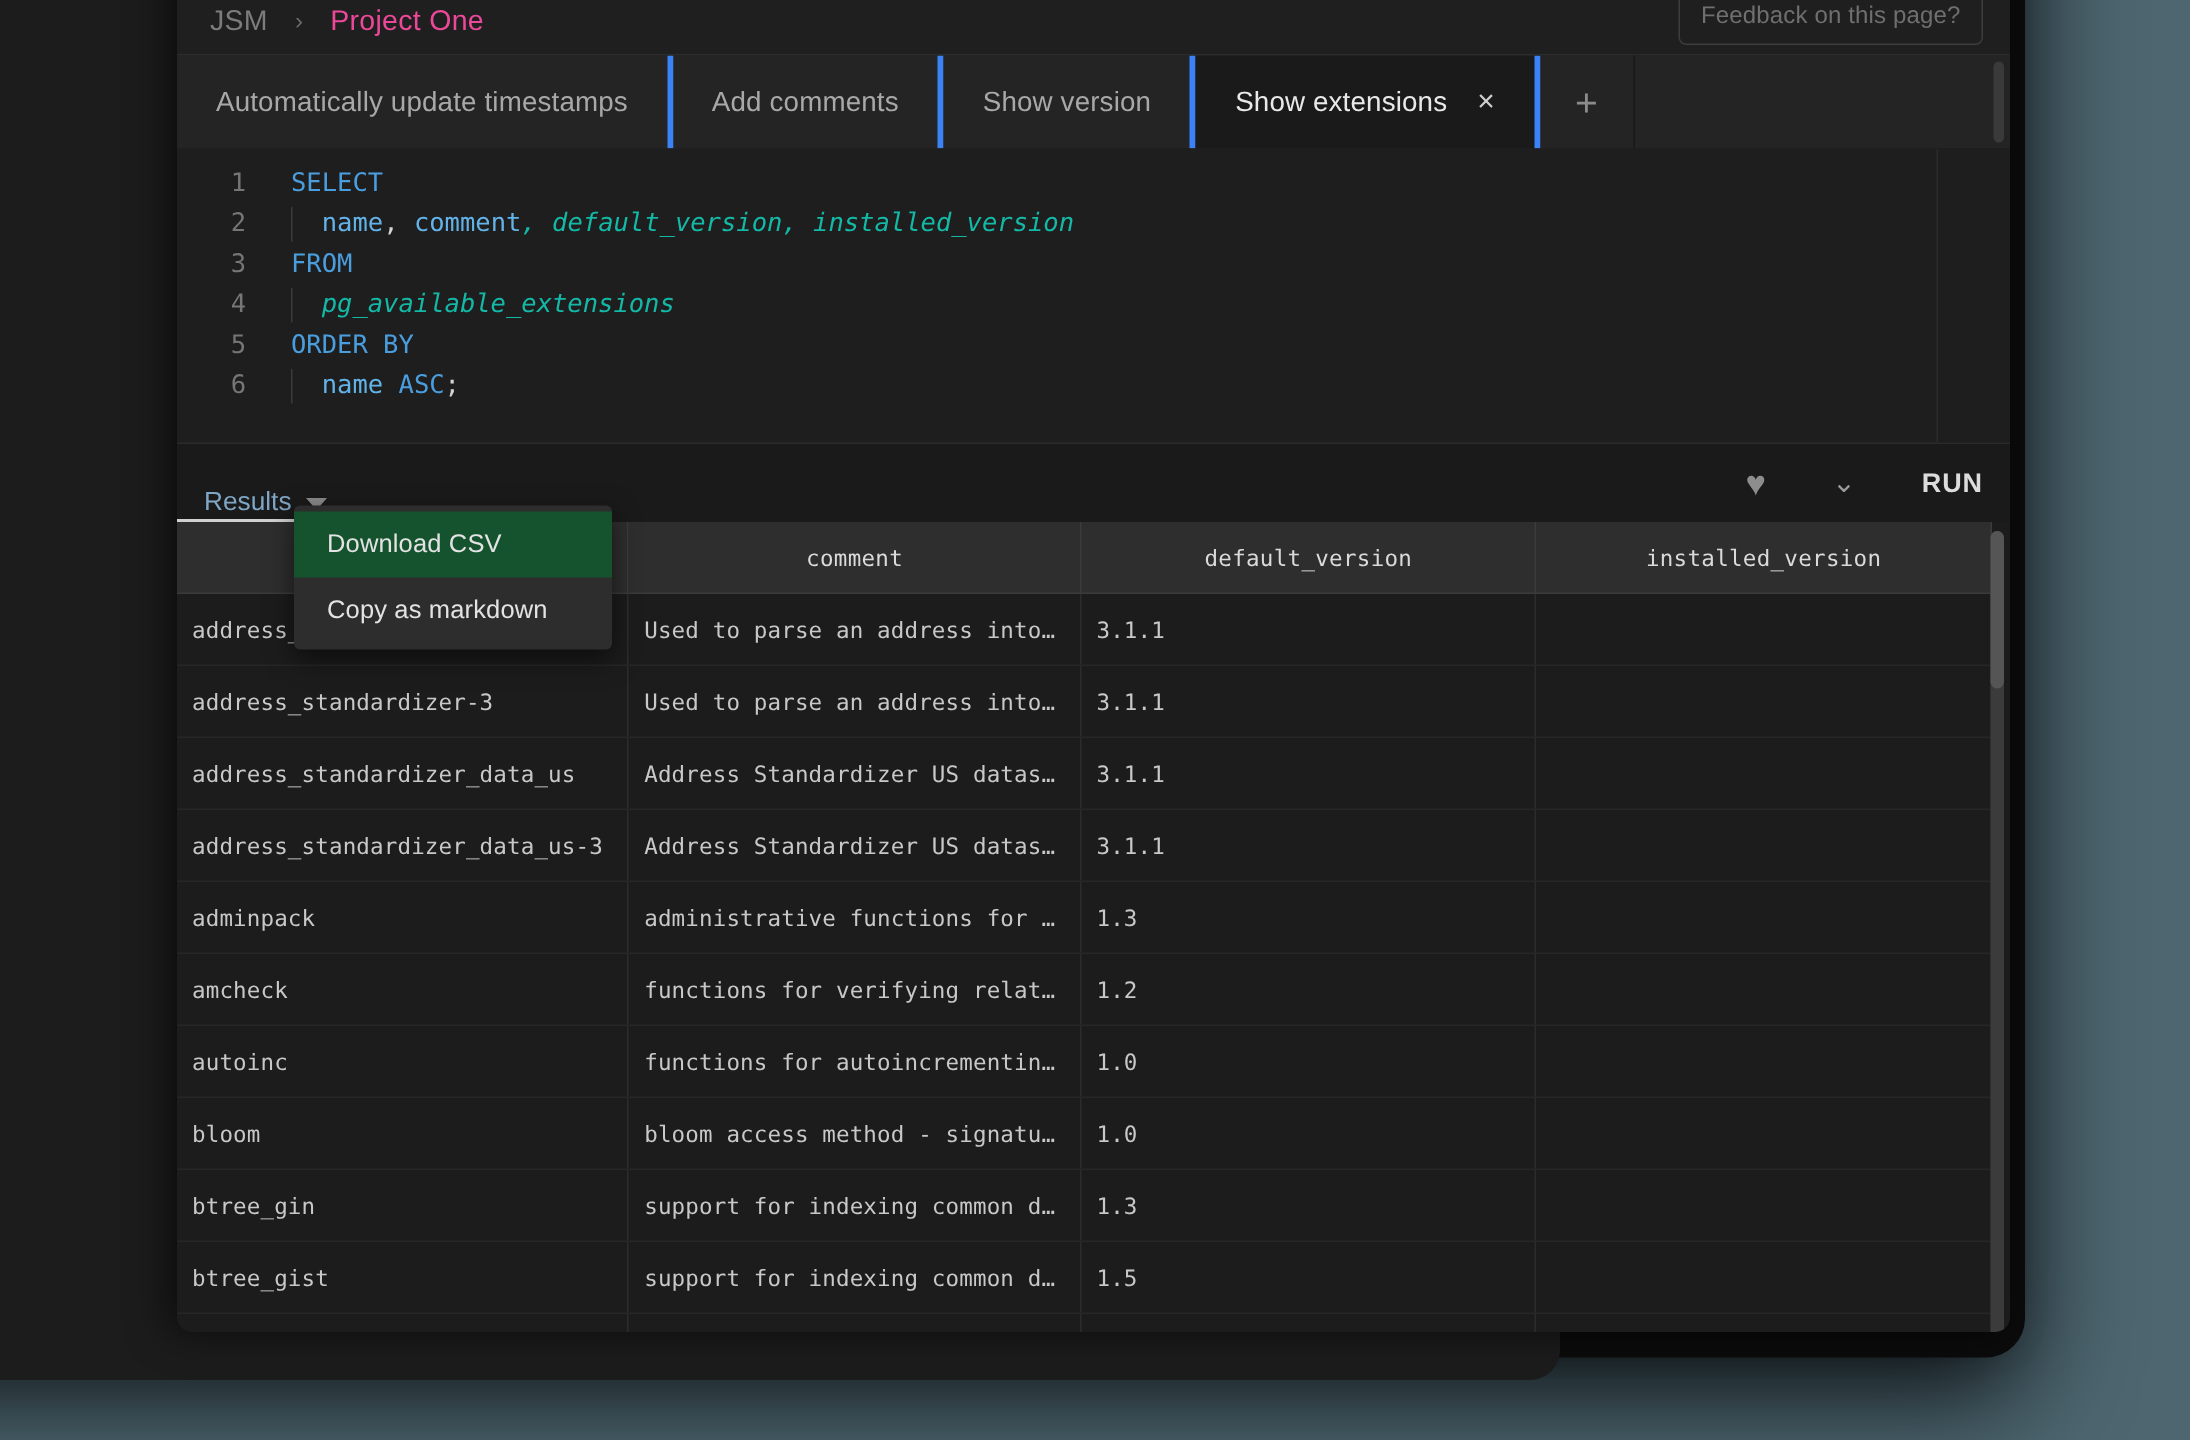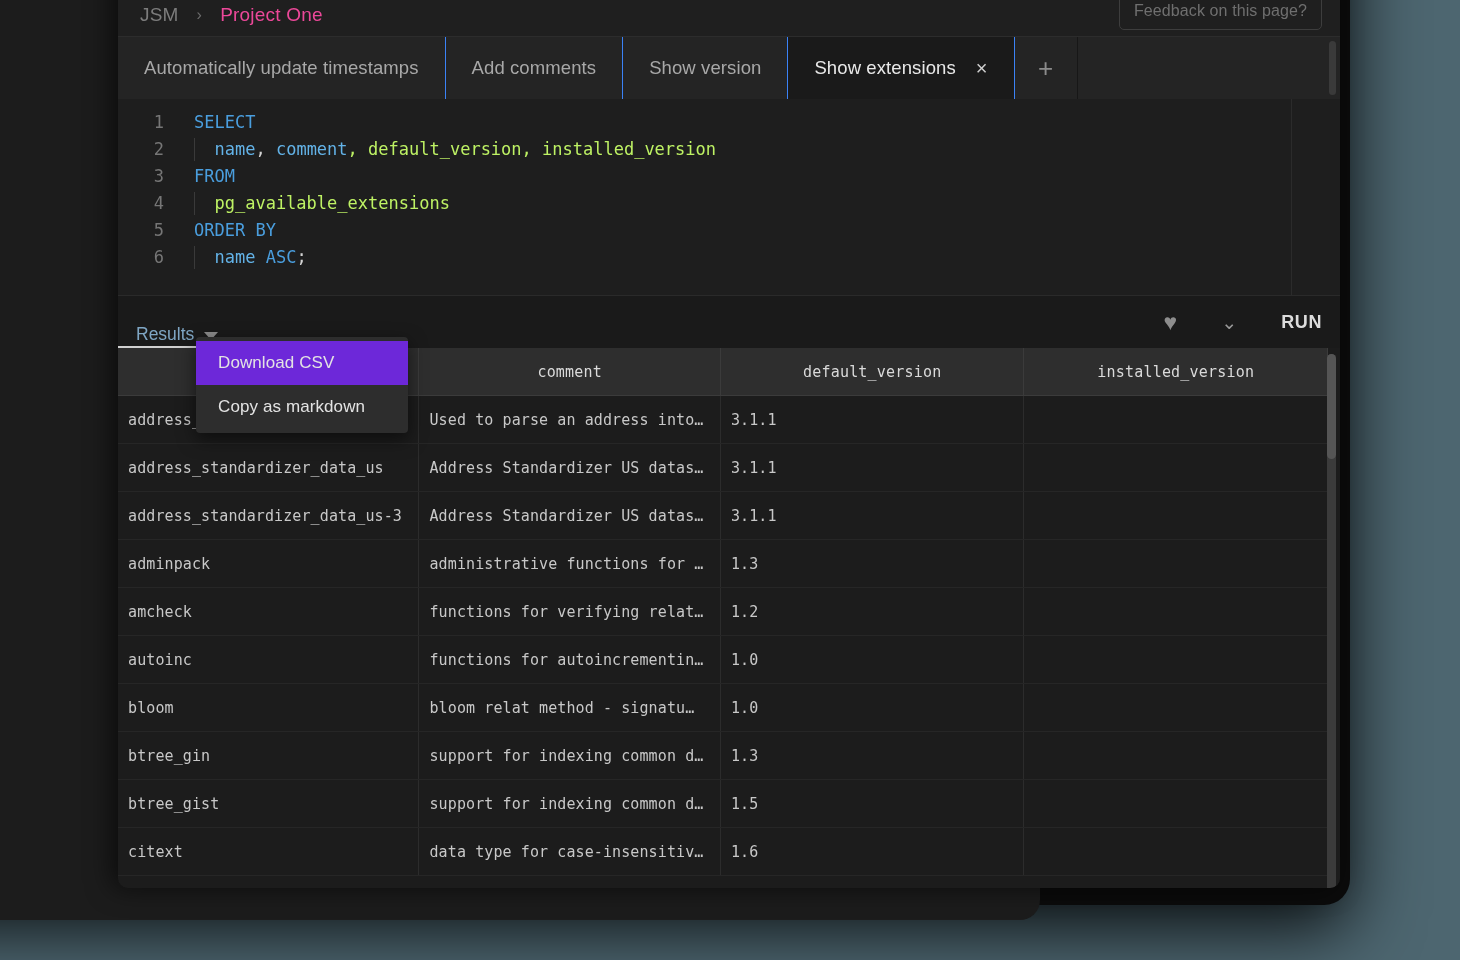--- a/index.html
+++ b/index.html
@@ -109,21 +109,21 @@
     flex: none;
     position: relative;
     overflow: hidden;
   }
   .tab {
     display: flex;
     align-items: center;
     padding: 0 26px;
     color: #a8a8a8;
     font-size: 18.5px;
-    border-right: 1px solid #3b82f6;
+    border-right: 4px solid #3b82f6;
     white-space: nowrap;
     letter-spacing: .1px;
     background: #242424;
   }
   .tab.active {
     background: #1a1a1a;
     color: #e9e9e9;
   }
   .tab .close-x {
     margin-left: 20px;
@@ -189,21 +189,21 @@
   .indent-guide {
     position: absolute;
     left: 18px;
     top: 2px;
     bottom: 2px;
     width: 1px;
     background: #3a3a3a;
   }
   .kw { color: #4a9ede; }
   .col { color: #63b3e8; }
-  .id { color: #bef264; }
+  .id { color: #14b8a6; font-style: italic; }
   .punc { color: #d4d4d4; }
   .minimap {
     width: 36px;
     flex: none;
     background: #1e1e1e;
     border-left: 1px solid #2b2b2b;
   }
   .editor-scroll {
     width: 12px;
     flex: none;
@@ -331,21 +331,21 @@
   .dd-item {
     height: 44px;
     display: flex;
     align-items: center;
     padding: 0 22px;
     color: #e3e3e3;
     font-size: 17px;
     font-family: "Liberation Sans", sans-serif;
     letter-spacing: .1px;
   }
-  .dd-item.hover { background: #6d28d9; }
+  .dd-item.hover { background: #14532d; }
 </style>
 </head>
 <body>
 
 <div id="root">
   <div class="backdrop"></div>
 
   <div class="app-shell"></div>
 
   <div class="bg-layer">
@@ -423,20 +423,26 @@
           </tr>
         </thead>
         <tbody id="results-body">
             <tr>
               <td class="c-name">address_standardizer</td>
               <td class="c-comment">Used to parse an address into…</td>
               <td class="c-default">3.1.1</td>
               <td class="c-installed"></td>
             </tr>
             <tr>
+              <td class="c-name">address_standardizer-3</td>
+              <td class="c-comment">Used to parse an address into…</td>
+              <td class="c-default">3.1.1</td>
+              <td class="c-installed"></td>
+            </tr>
+            <tr>
               <td class="c-name">address_standardizer_data_us</td>
               <td class="c-comment">Address Standardizer US datas…</td>
               <td class="c-default">3.1.1</td>
               <td class="c-installed"></td>
             </tr>
             <tr>
               <td class="c-name">address_standardizer_data_us-3</td>
               <td class="c-comment">Address Standardizer US datas…</td>
               <td class="c-default">3.1.1</td>
               <td class="c-installed"></td>
@@ -454,21 +460,21 @@
               <td class="c-installed"></td>
             </tr>
             <tr>
               <td class="c-name">autoinc</td>
               <td class="c-comment">functions for autoincrementin…</td>
               <td class="c-default">1.0</td>
               <td class="c-installed"></td>
             </tr>
             <tr>
               <td class="c-name">bloom</td>
-              <td class="c-comment">bloom relat method - signatu…</td>
+              <td class="c-comment">bloom access method - signatu…</td>
               <td class="c-default">1.0</td>
               <td class="c-installed"></td>
             </tr>
             <tr>
               <td class="c-name">btree_gin</td>
               <td class="c-comment">support for indexing common d…</td>
               <td class="c-default">1.3</td>
               <td class="c-installed"></td>
             </tr>
             <tr>

